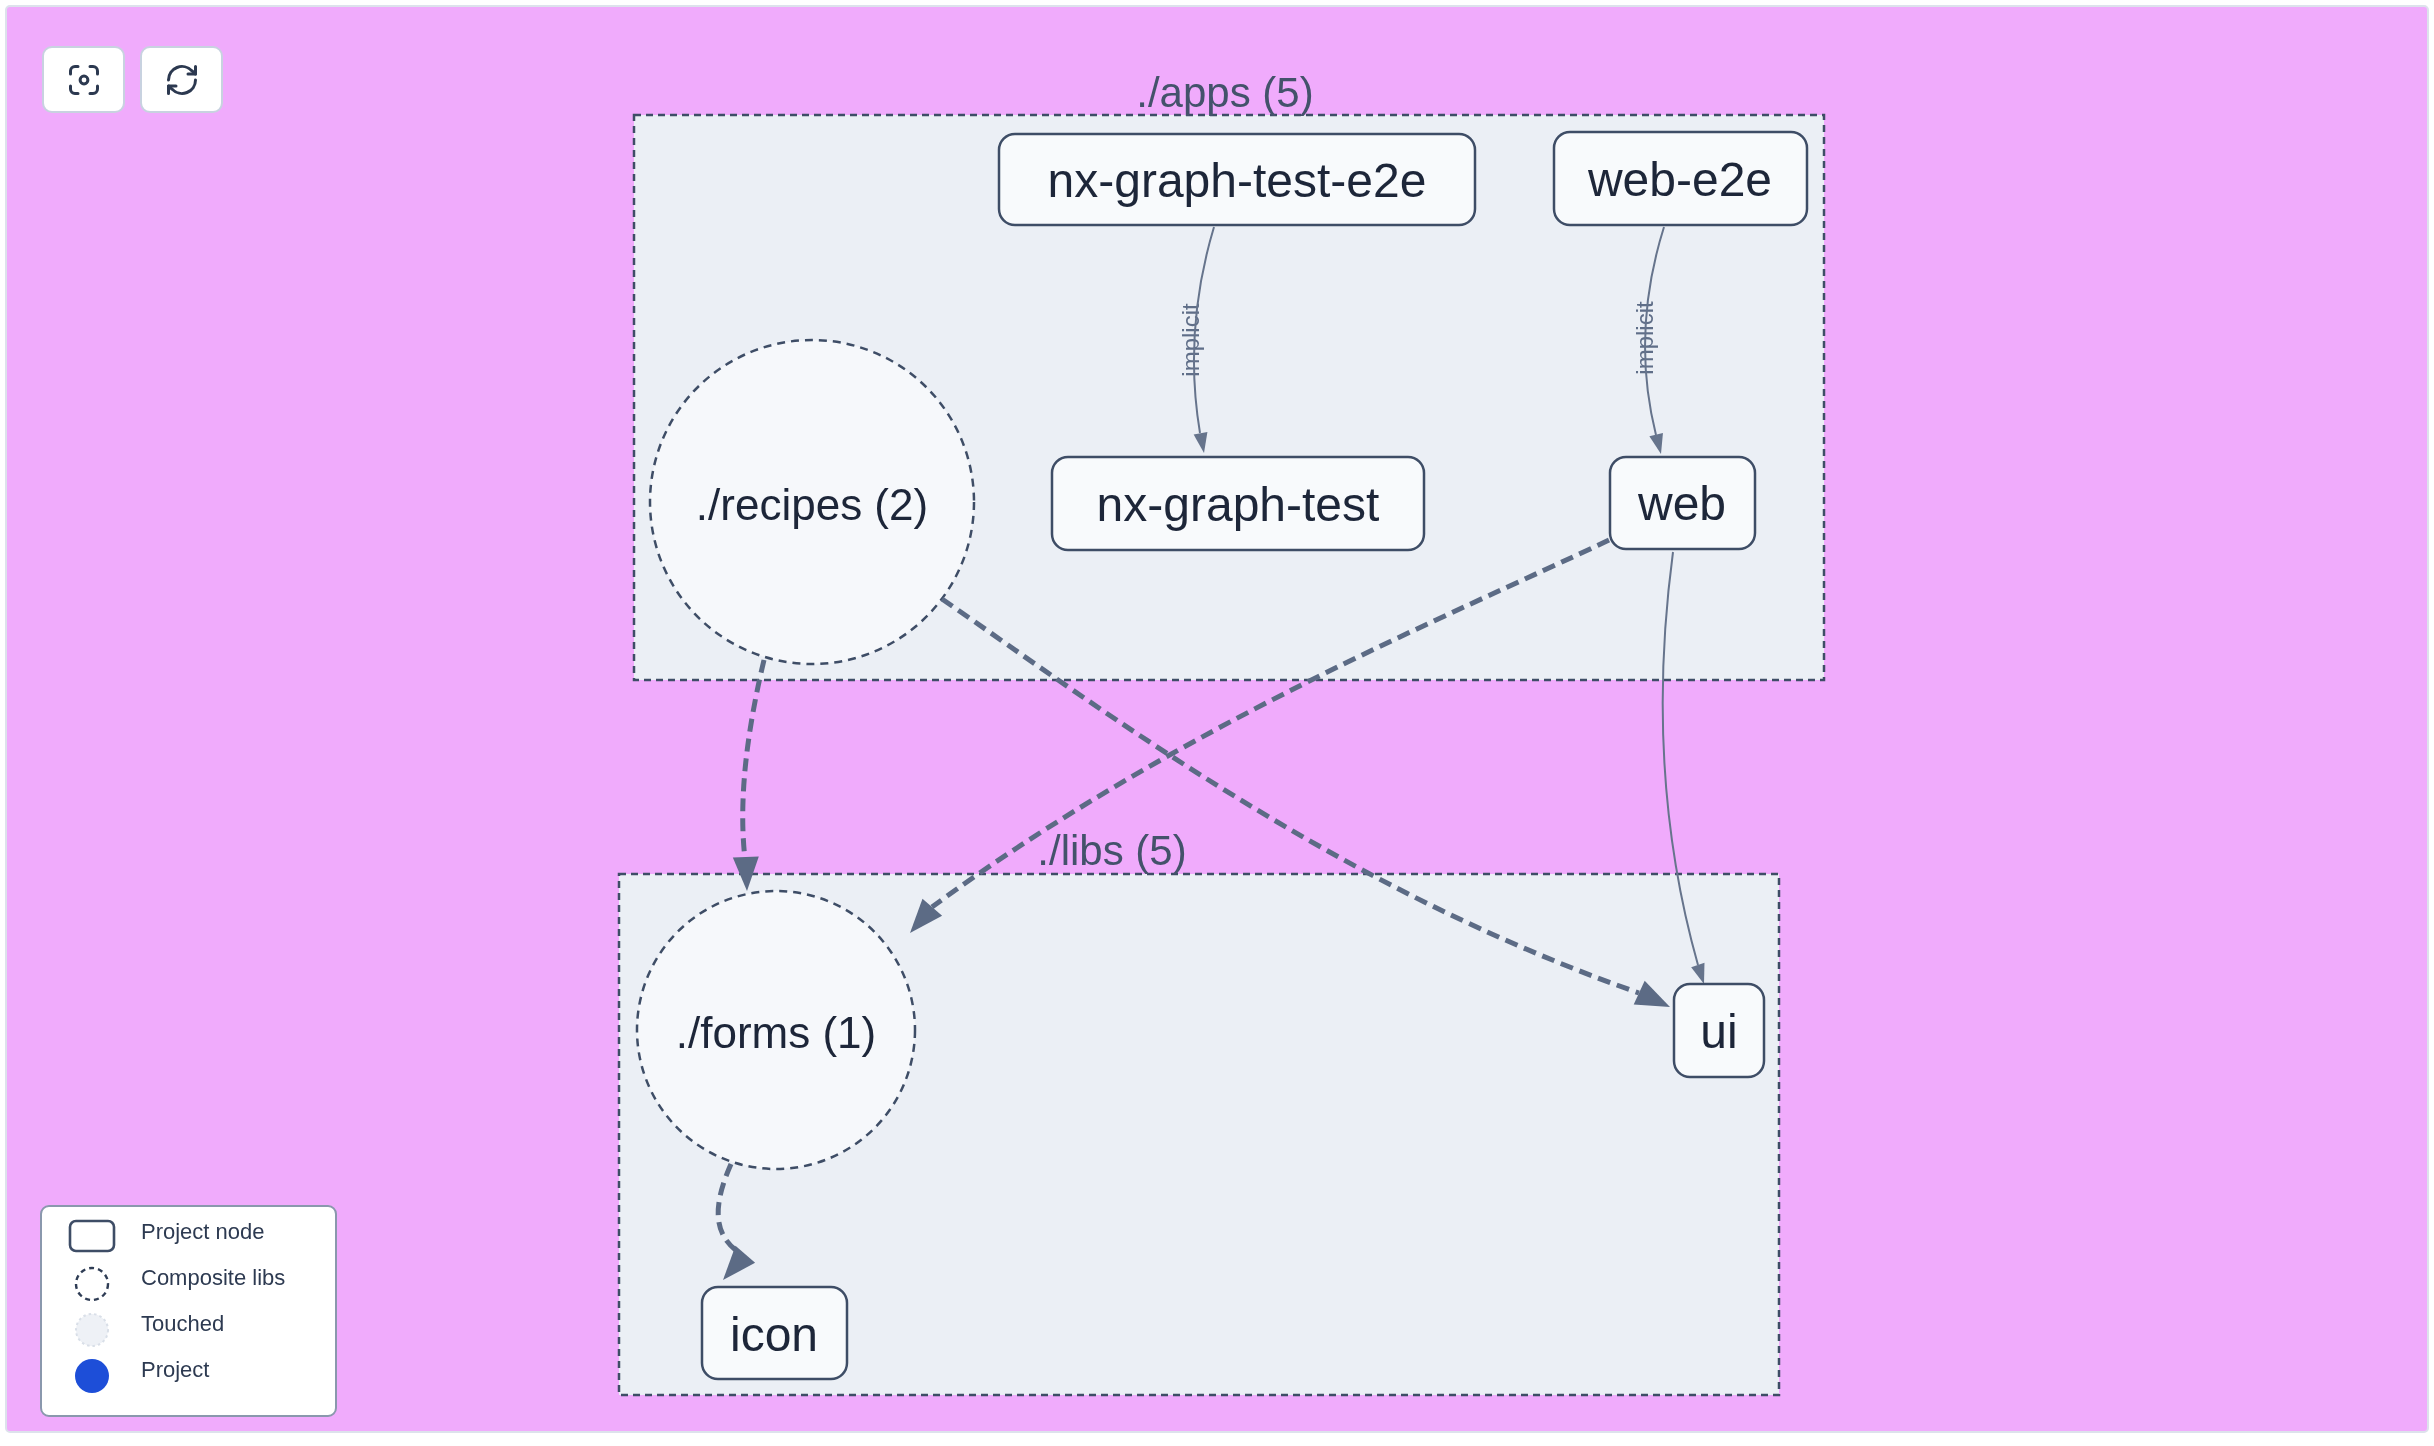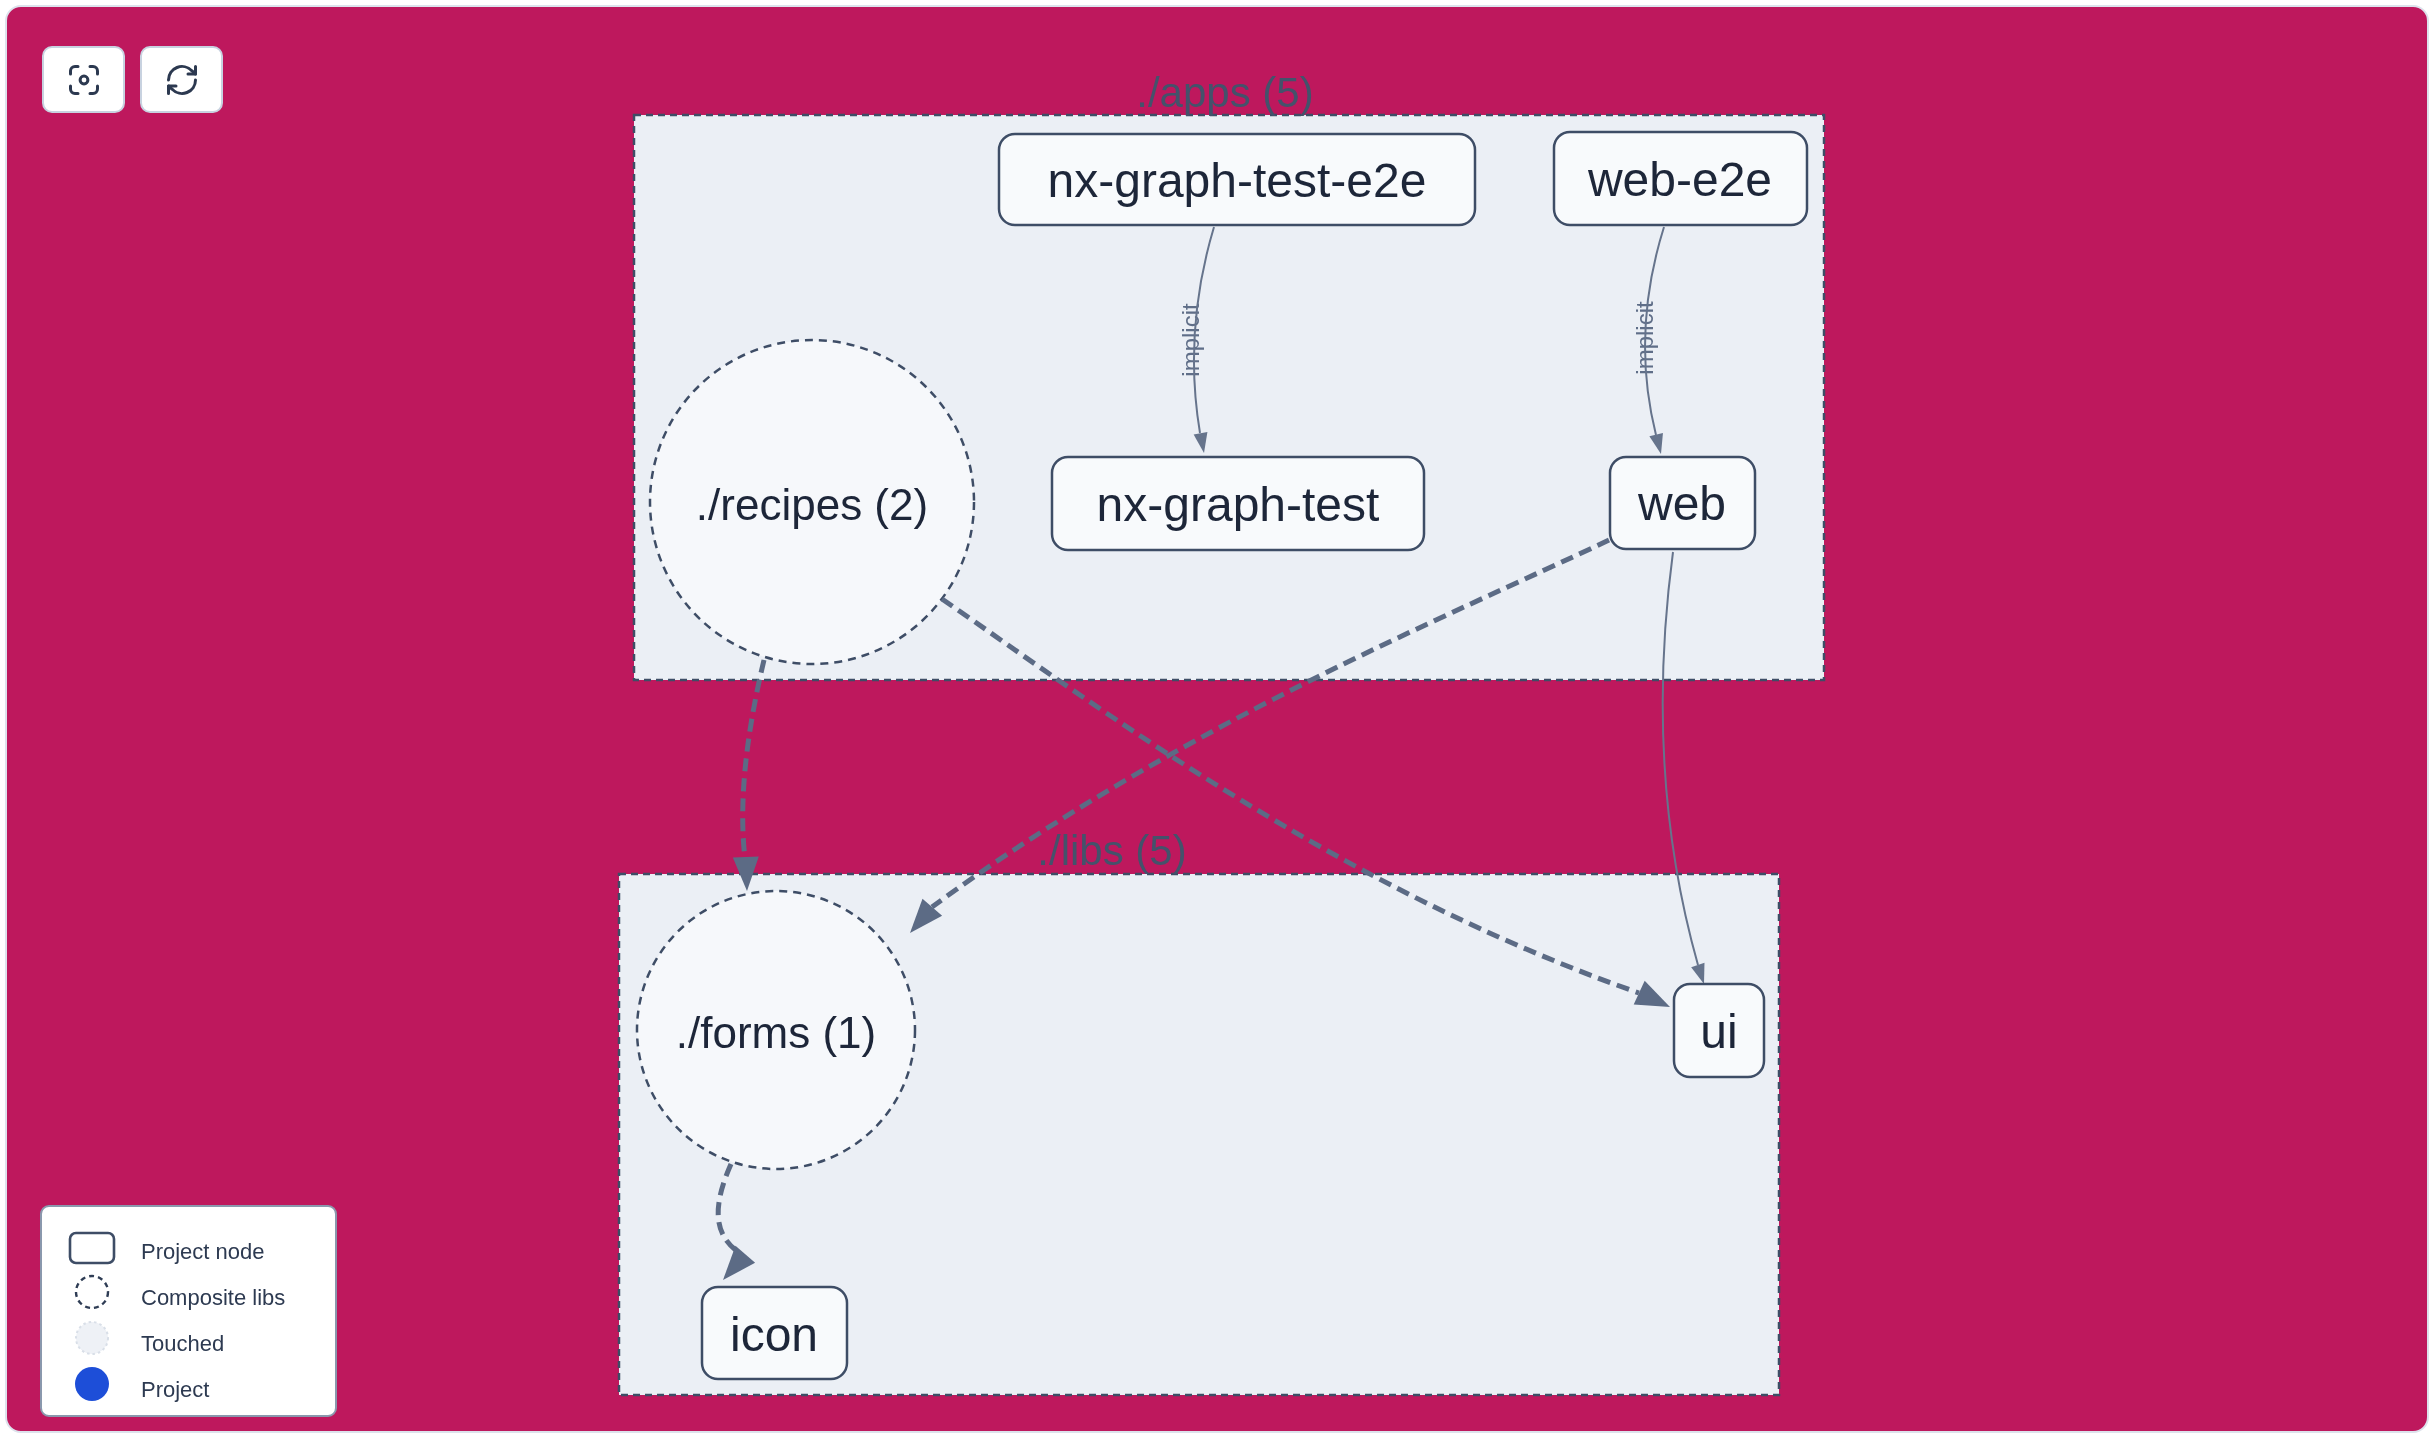--- a/index.html
+++ b/index.html
@@ -1,19 +1,19 @@
 <!DOCTYPE html>
 <html><head>
 <meta charset="utf-8">
 <style>
   * { margin:0; padding:0; box-sizing:border-box; }
   html,body { width:2434px; height:1446px; background:#ffffff; font-family:"Liberation Sans", sans-serif; }
   .canvas-panel {
     position:absolute; left:5px; top:5px; width:2424px; height:1428px;
-    border:2px solid #dde2ec; border-radius:16px; background:#be185d; overflow:hidden;
+    border:2px solid #dde2ec; border-radius:5px; background:#f0abfc; overflow:hidden;
   }
   .graph-svg { position:absolute; left:0; top:0; }
 
   
   .cluster-rect { fill:#ebeff5; stroke:#3e4d66; stroke-width:2.5; stroke-dasharray:7 5; }
   .cluster-label { font-size:42px; fill:#44526b; text-anchor:middle; }
   .composite-circle { fill:#f6f8fb; stroke:#3e4d66; stroke-width:2.5; stroke-dasharray:8 6; }
   .node-rect { fill:#f8fafc; stroke:#3e4d66; stroke-width:2.5; }
   .node-label { font-size:48px; fill:#1d2639; text-anchor:middle; dominant-baseline:central; }
   .node-label-sm { font-size:44px; fill:#1d2639; text-anchor:middle; dominant-baseline:central; }
@@ -31,21 +31,21 @@
   }
   .tool-btn svg { width:36px; height:36px; stroke:#2c3950; stroke-width:2; fill:none;
     stroke-linecap:round; stroke-linejoin:round; }
 
   
   .legend {
     position:absolute; left:33px; top:1198px; width:297px; height:212px;
     background:#ffffff; border:2px solid #8a98ad; border-radius:9px;
     display:flex; flex-direction:column; justify-content:center; padding:10px 0;
   }
-  .legend-row { display:flex; align-items:flex-end; height:46px; }
+  .legend-row { display:flex; align-items:flex-start; height:46px; }
   .legend-swatch { width:99px; display:flex; align-items:center; justify-content:center; flex:0 0 99px; }
   .legend-label { font-size:22px; color:#2d3a51; }
 </style>
 </head>
 <body>
 
 <div class="canvas-panel">
 
   <svg class="graph-svg" width="2434" height="1446" viewBox="0 0 2434 1446">
 

